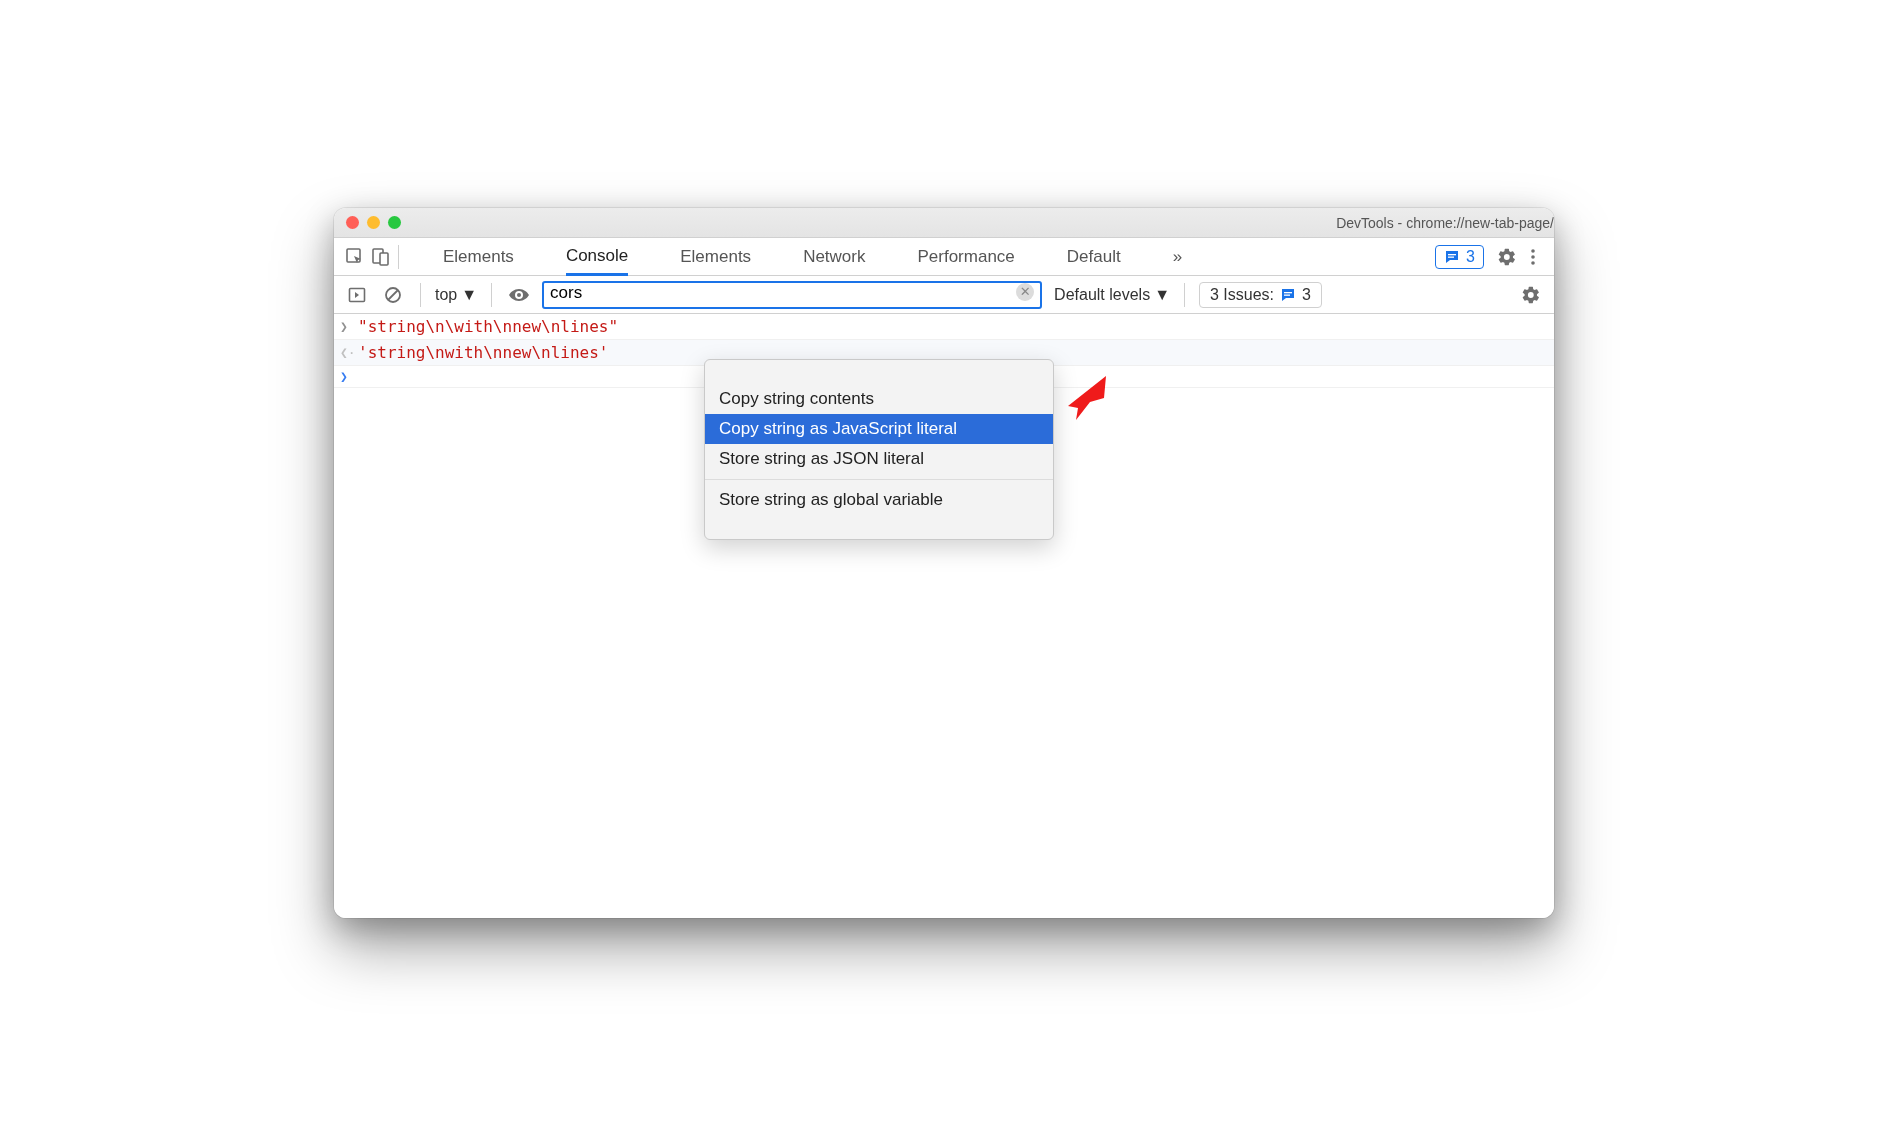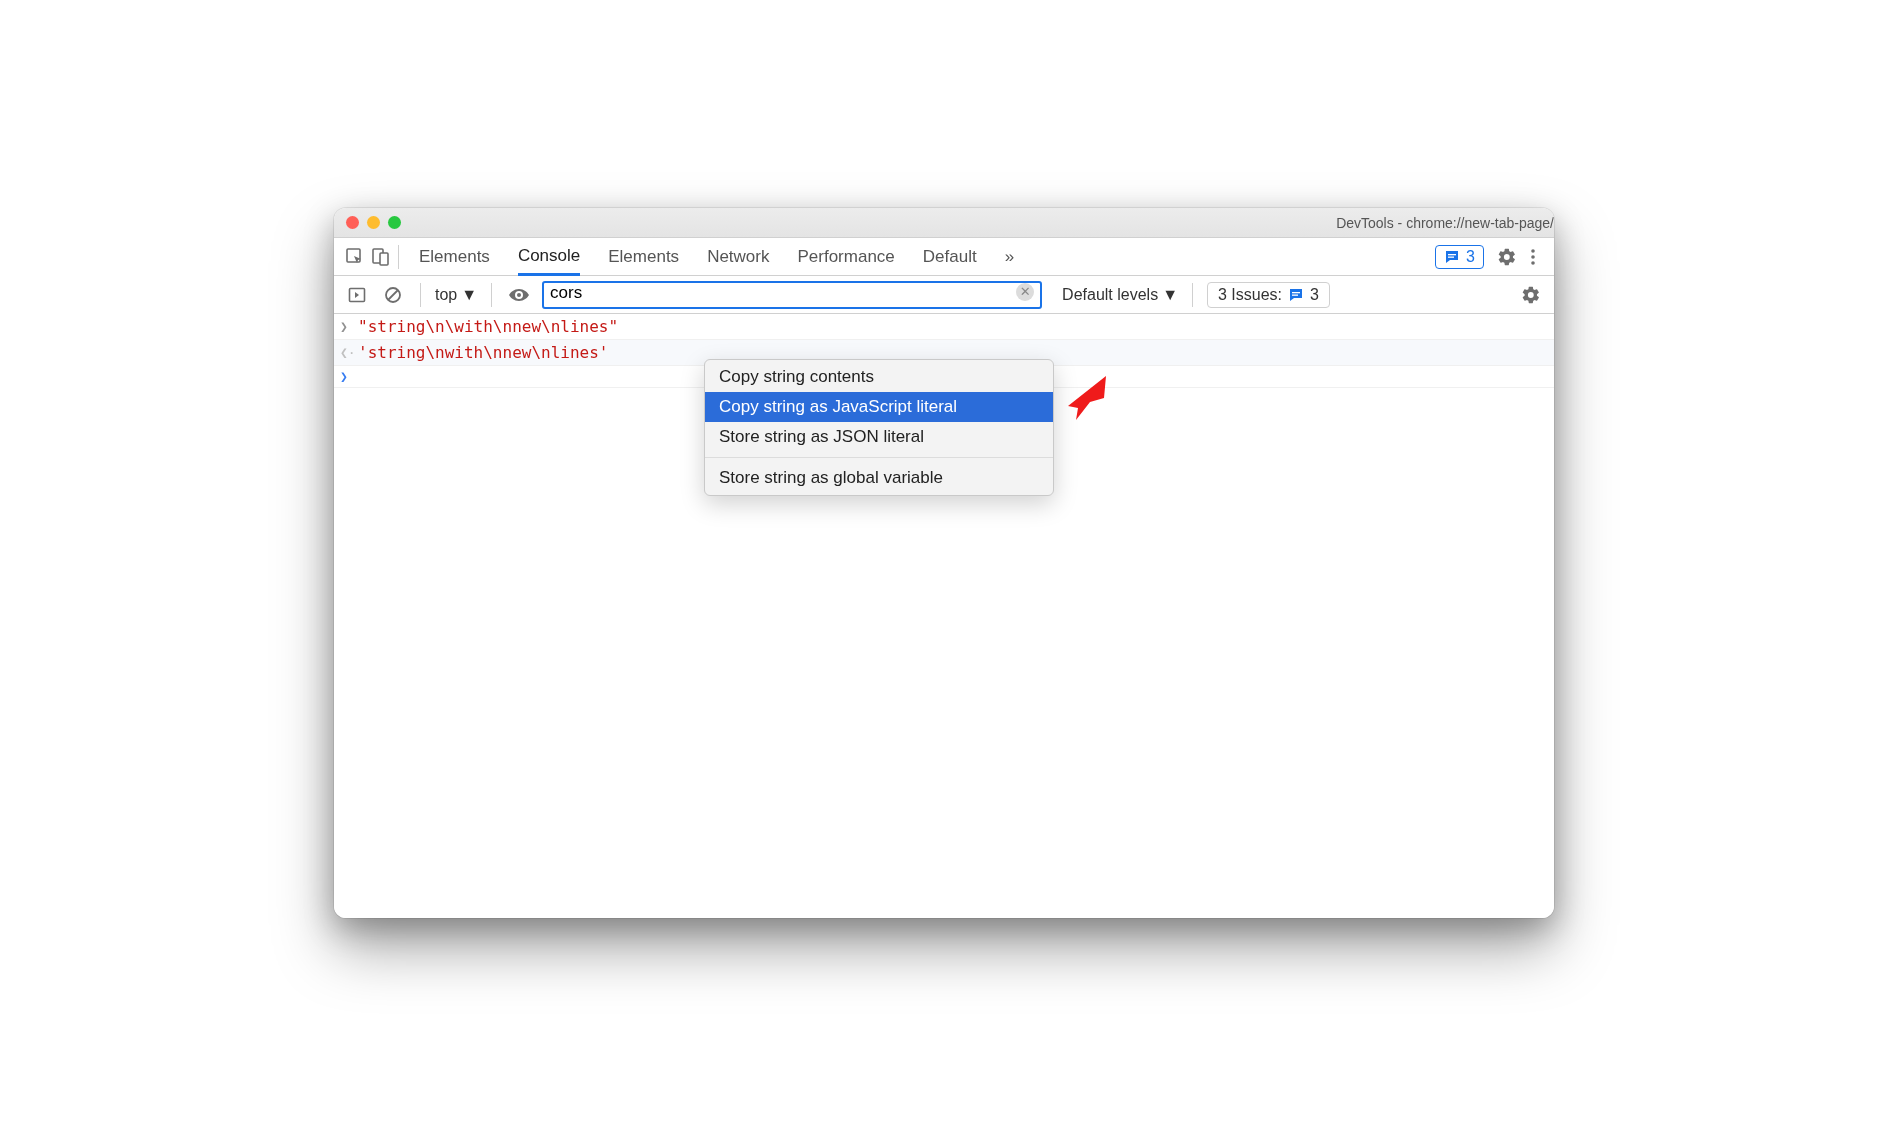--- a/index.html
+++ b/index.html
@@ -33,21 +33,21 @@
 .tabbar {
   height:38px;
   border-bottom:1px solid #d0d0d0;
   display:flex; align-items:center;
   padding:0 8px;
   font-size:17px;
   color:#333;
 }
 .tabicon { width:26px; height:26px; display:flex; align-items:center; justify-content:center; color:#6e6e6e; }
 .tabs { display:flex; gap:28px; margin-left:16px; align-items:center; height:100%; }
-.tab { color:#555; height:100%; display:flex; align-items:center; cursor:pointer;}
+.tab { color:#555; height:100%; display:flex; align-items:center; cursor:pointer;margin-left:24px;}
 .tab.active { color:#222; font-weight:500; border-bottom:3px solid #1a73e8; margin-bottom:-1px;}
 .spacer{flex:1;}
 .badge {
   display:flex; align-items:center; gap:6px;
   border:1px solid #1a73e8; border-radius:4px;
   padding:2px 8px; color:#1a73e8; font-size:16px;
 }
 .gear, .more, .eye, .clearlog, .expand { color:#6e6e6e; }
 .toolbar {
   height:38px;
@@ -78,21 +78,21 @@
 .row.output .code{color:#c41a16;}
 .row.prompt .gutter{color:#367cf1; font-weight:bold;}
 .ctxmenu {
   position:absolute;
   left:370px; top:45px;
   width:350px;
   background:#f3f3f3;
   border:1px solid #c9c9c9;
   border-radius:6px;
   box-shadow:0 8px 24px rgba(0,0,0,.18);
-  padding:2px 0;
+  padding:24px 0;
   font-family:-apple-system,BlinkMacSystemFont,sans-serif;
   font-size:17px;
 }
 .ctxmenu .item{ padding:5px 14px; color:#222;}
 .ctxmenu .item.hl{ background:#2b6cd9; color:#fff;}
 .ctxmenu .sep{ height:1px; background:#dcdcdc; margin:5px 0;}
 .arrow {
   position:absolute;
   left:722px; top:54px;
   width:60px; height:60px;
@@ -182,21 +182,21 @@
     <div class="tabicon eye">
       <svg width="22" height="18" viewBox="0 0 22 18" fill="#6e6e6e">
           <path d="M11 3C6 3 2.7 6.1 1 9c1.7 2.9 5 6 10 6s8.3-3.1 10-6c-1.7-2.9-5-6-10-6zm0 10a4 4 0 1 1 0-8 4 4 0 0 1 0 8z"></path>
           <circle cx="11" cy="9" r="2"></circle>
         </svg>
     </div>
     <div class="filterbox">
       <input value="cors" style="">
       <div class="clearx">✕</div>
     </div>
-    <div class="dropdown levels" style="margin-left:10px;">
+    <div class="dropdown levels" style="margin-left:2px;">
       <span>Default levels</span>
       <span>▼</span>
     </div>
     <div class="vdiv"></div>
     <div class="issuebtn">
       <span>3 Issues:</span>
       <svg width="16" height="16" viewBox="0 0 16 16">
           <path fill="#1a73e8" d="M2 2h12v9H6l-4 3z"></path>
           <rect x="4" y="5" width="8" height="1.3" fill="#fff"></rect>
           <rect x="4" y="7.5" width="6" height="1.3" fill="#fff"></rect>

